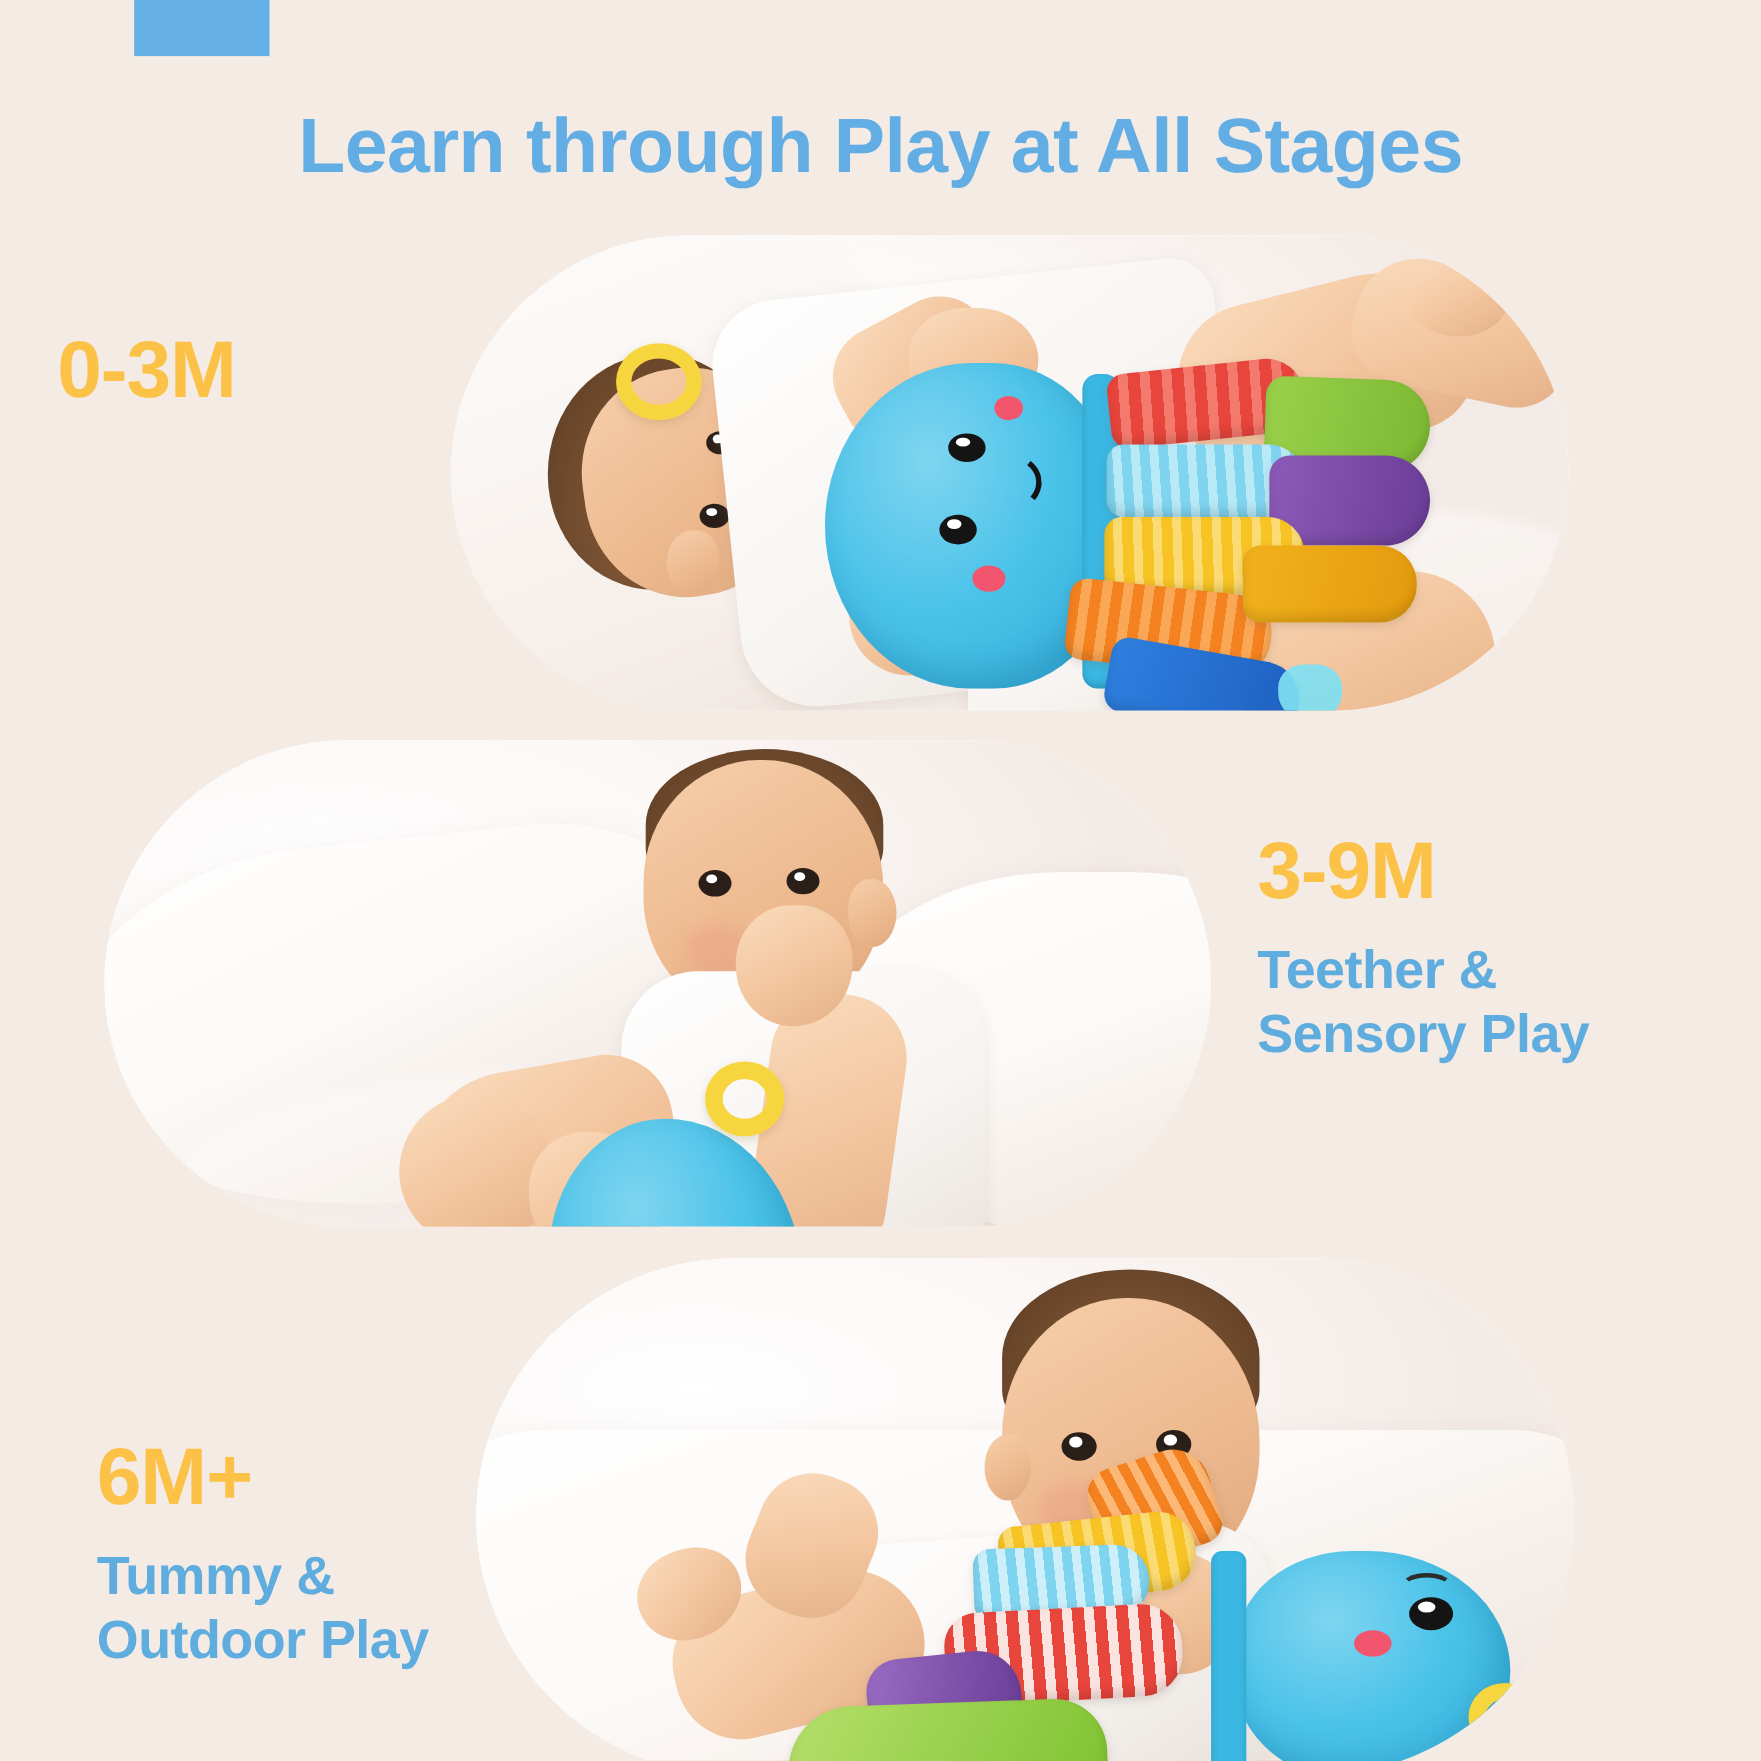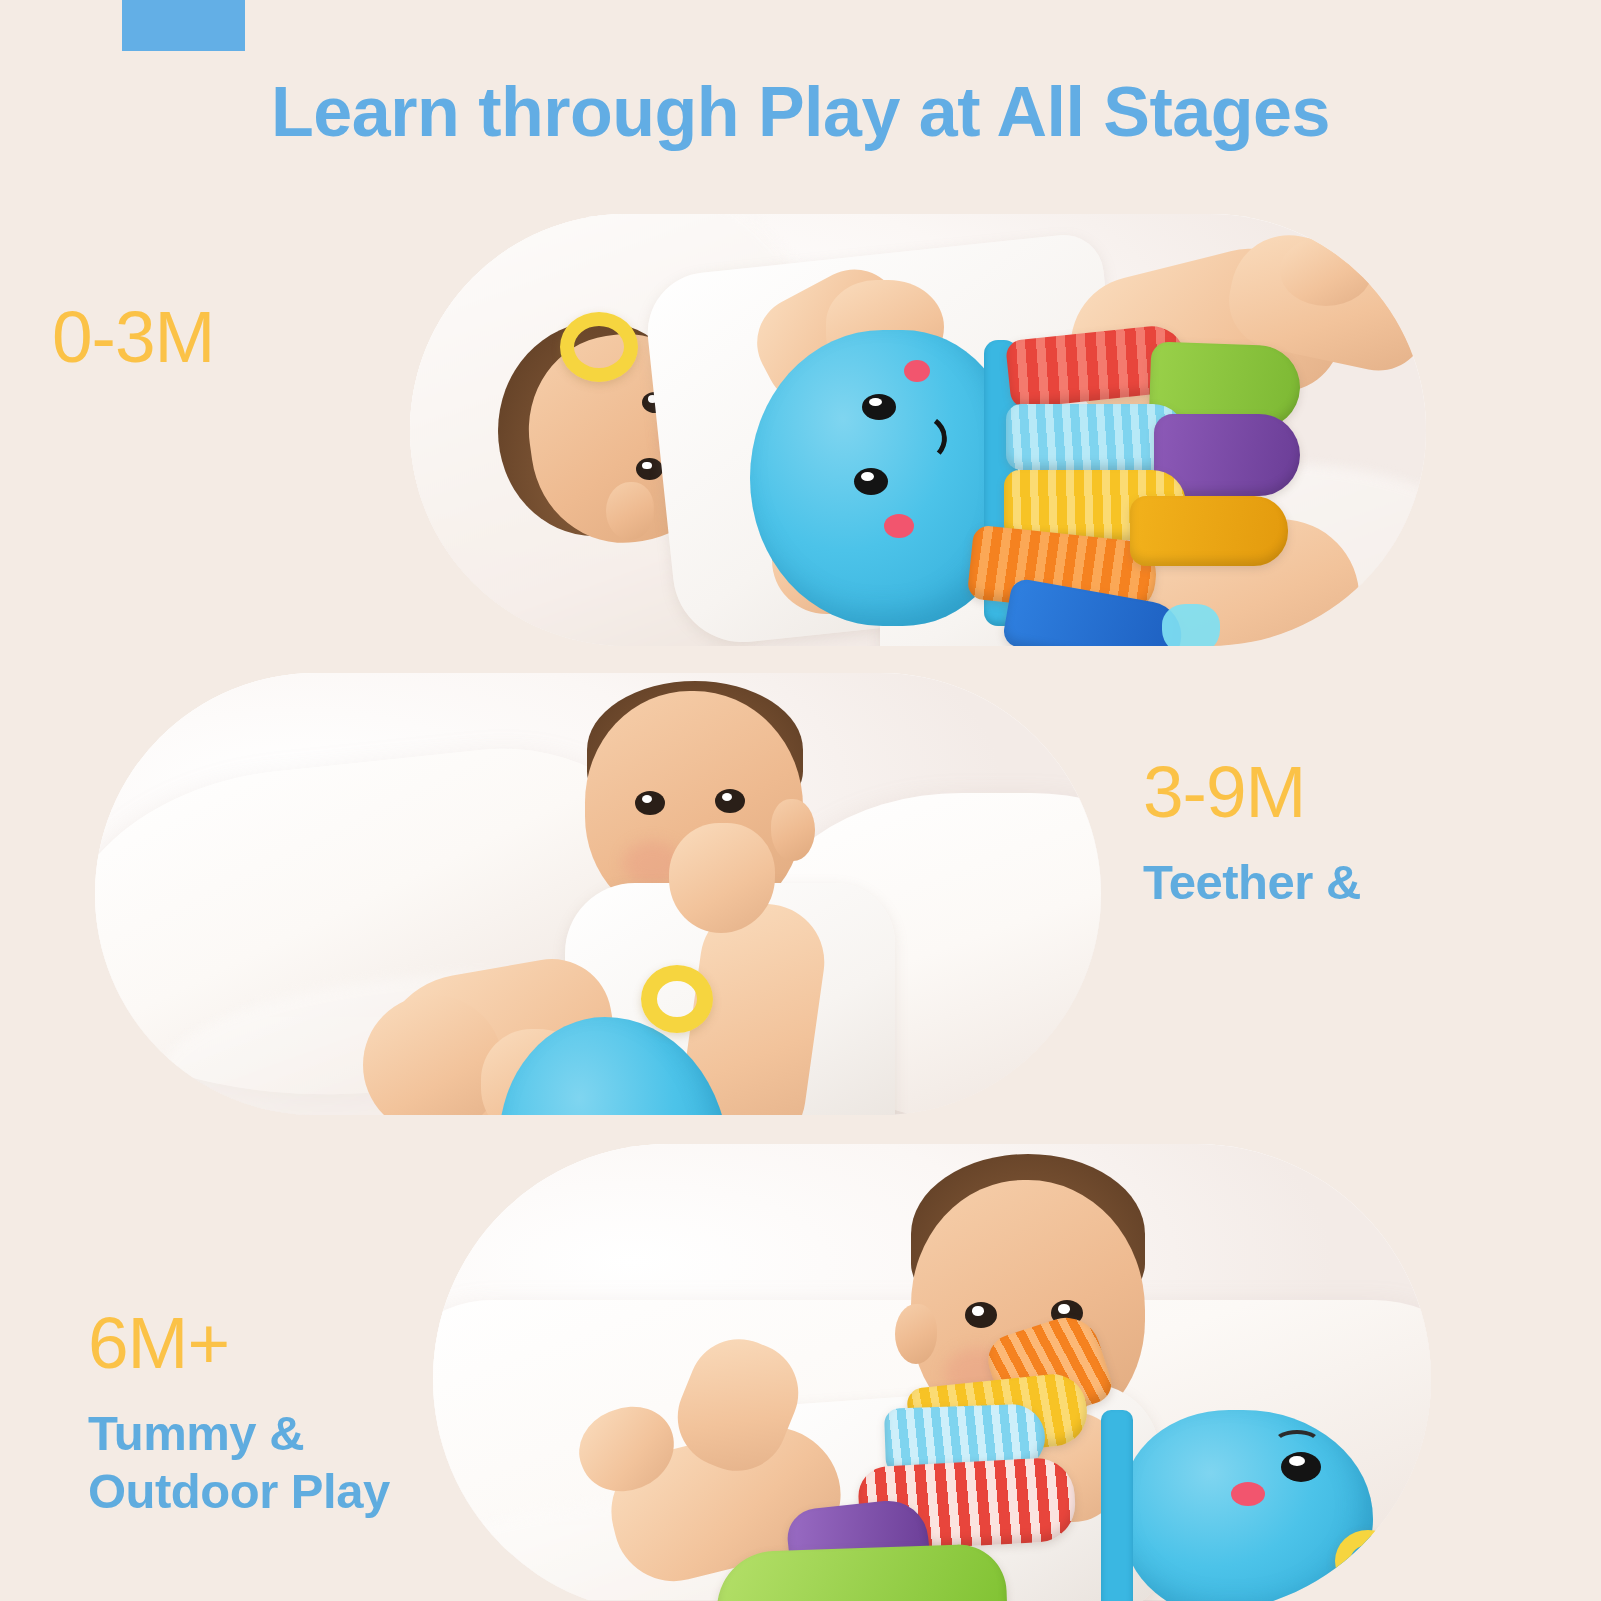--- a/index.html
+++ b/index.html
@@ -13,32 +13,32 @@
 
   
   .accent-bar {
     position:absolute; left:122px; top:-4px;
     width:123px; height:55px;
     background:#63afe6;
   }
 
   
   .headline {
-    position:absolute; left:0; top:72px; width:1601px;
+    position:absolute; left:0; top:92px; width:1601px;
     text-align:center;
     font-size:70px; font-weight:bold;
     letter-spacing:-0.5px;
     color:#62ade4;
     white-space:nowrap;
   }
 
   
   .stage-label { position:absolute; }
   .age {
-    font-size:73px; font-weight:normal;
+    font-size:73px; font-weight:bold;
     color:#fbc247; line-height:1.0;
     letter-spacing:-1px;
   }
   .desc {
     font-size:49px; font-weight:bold;
     color:#5facdf; line-height:1.18;
     letter-spacing:-0.5px; margin-top:26px;
   }
   #label-0 { left:52px; top:300px; }
   #label-1 { left:1143px; top:755px; }
@@ -265,20 +265,21 @@
 </div>
 
 <div class="stage-label" id="label-0">
   <div class="age">0-3M</div>
 </div>
 
 <div class="stage-label" id="label-1">
   <div class="age">3-9M</div>
   <div class="desc">
     <div>Teether &amp;</div>
+    <div>Sensory Play</div>
   </div>
 </div>
 
 <div class="stage-label" id="label-2">
   <div class="age">6M+</div>
   <div class="desc">
     <div>Tummy &amp;</div>
     <div>Outdoor Play</div>
   </div>
 </div>

